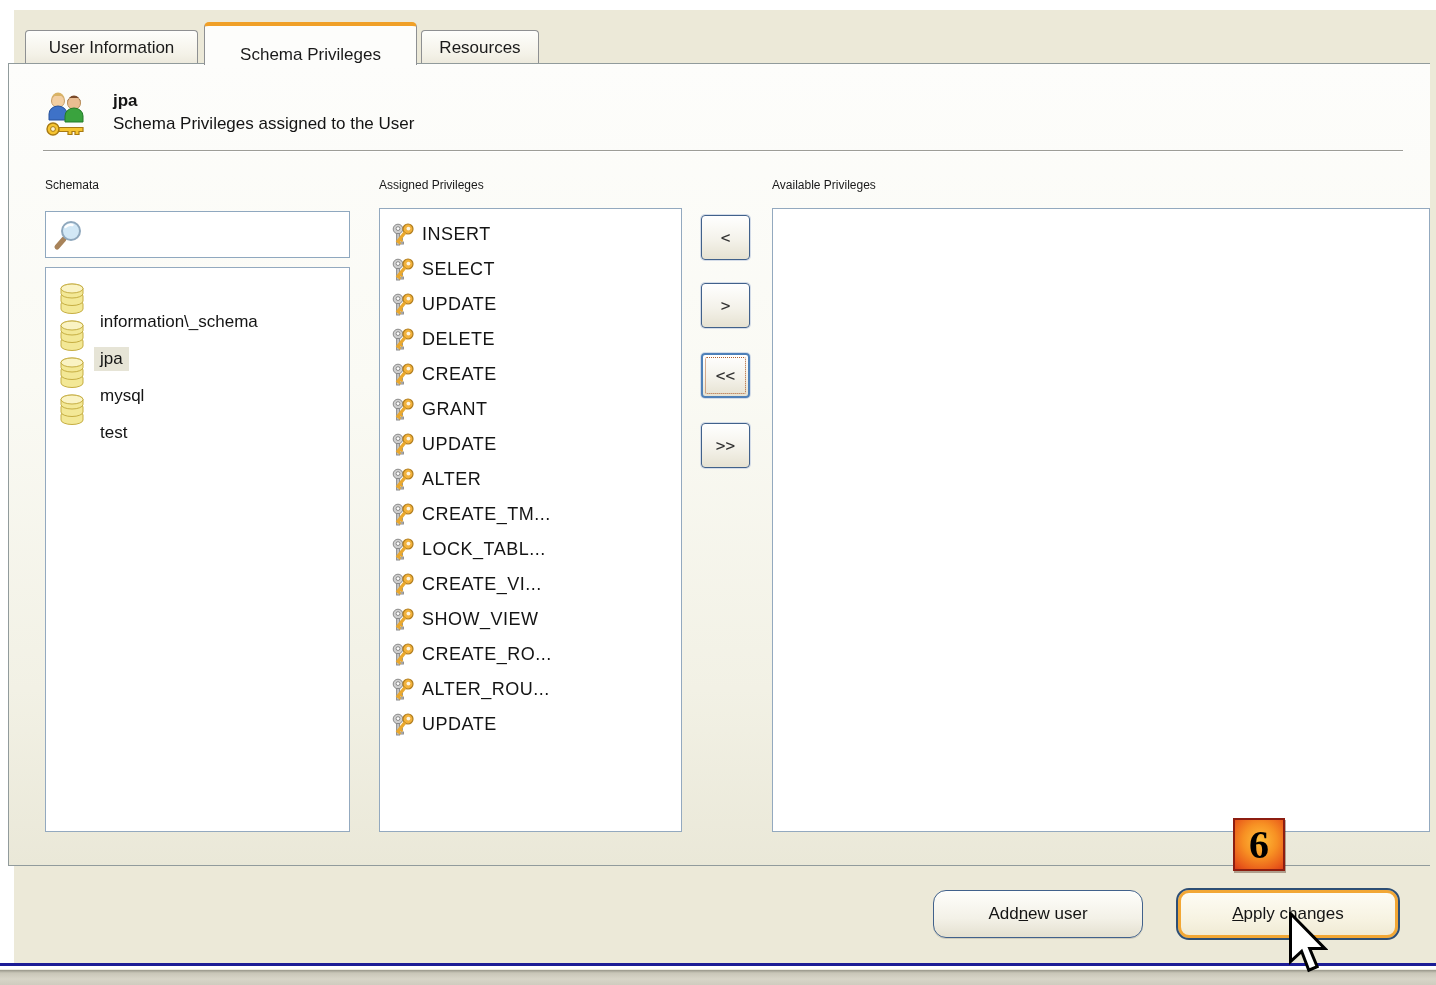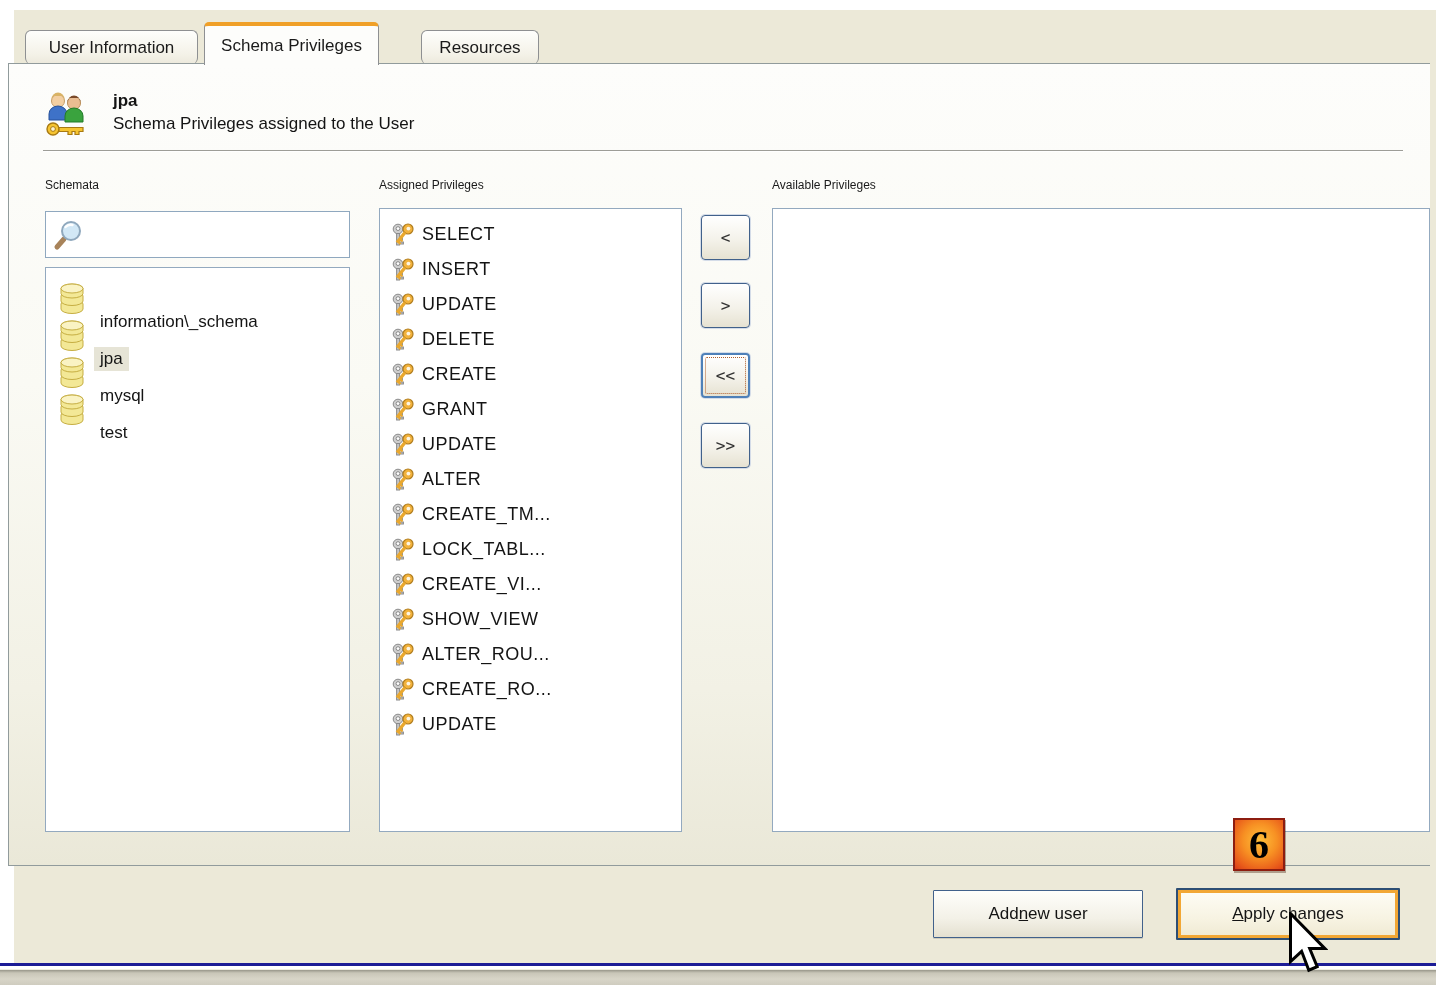--- a/index.html
+++ b/index.html
@@ -28,29 +28,29 @@
 
   
   .tab {
     position:absolute; display:flex; align-items:center; justify-content:center;
     font-size:17px; color:#1a1a1a; cursor:default;
     border:1px solid #8e9092; border-bottom:none;
     border-radius:4px 4px 0 0;
     background:linear-gradient(180deg,#fefefc 0%, #f4f2e8 70%, #ece9dc 100%);
     z-index:2;
   }
-  .tab.inactive { top:30px; height:34px;border-radius:6px; }
+  .tab.inactive { top:30px; height:34px; }
   .tab.active {
     top:22px; height:43px; z-index:4;
     background:#fdfdfb;
     border-top:4px solid #f0a028;
     border-radius:5px 5px 0 0;
   }
   #tab-user-info { left:25px;  width:173px; }
-  #tab-schema-priv { left:204px; width:175px; }
+  #tab-schema-priv { left:204px; width:213px;align-items:flex-end; }
   #tab-resources { left:421px; width:118px;text-align:right; }
 
   
   .panel {
     position:absolute; left:8px; top:63px; width:1422px; height:803px;
     border:1px solid #919b9c; border-right:none;
     background:linear-gradient(180deg,#fdfdfb 0%, #fafaf4 40%, #f2f1e5 78%, #eae8d8 100%);
     z-index:3;
   }
 
@@ -111,21 +111,21 @@
   #btn-move-left       { top:151px; }
   #btn-move-right      { top:219px; }
   #btn-move-all-left   { top:289px; border:2px solid #4e80b8; position:absolute; }
   #btn-move-all-right  { top:359px; }
   .xfer-btn.focused::before {
     content:""; position:absolute; inset:2px; border:1px dotted #b0602e; border-radius:2px;
   }
 
   
   .xp-btn {
-    position:absolute; border:1px solid #41618b; border-radius:1px;
+    position:absolute; border:1px solid #41618b; border-radius:13px;
     background:linear-gradient(180deg,#fefefb 0%, #f3f1e7 60%, #e4e0d0 100%);
     font-size:17px; font-family:"Liberation Sans", sans-serif; color:#141414;
     display:flex; align-items:center; justify-content:center; cursor:default; z-index:5;
     box-shadow:0 1px 0 #cfccbd;
   }
   #btn-add-user { left:933px; top:890px; width:210px; height:48px; }
   #btn-apply {
     left:1176px; top:888px; width:224px; height:52px;
     border:2px solid #2d4e74;
     box-shadow:inset 0 0 0 3px #f2a735;
@@ -265,60 +265,60 @@
               <rect x="9.6" y="20" width="3.8" height="2" fill="#c4c4c4"></rect>
             </g>
             <g>
               <circle cx="18" cy="7" r="5" fill="#f2b23c" stroke="#b07d1e" stroke-width="1.2"></circle>
               <circle cx="18.4" cy="6.6" r="1.9" fill="#fdf6e3"></circle>
               <path d="M15 10.5 L7 20.5" stroke="#e9a82f" stroke-width="3.4"></path>
               <path d="M9.5 16.5 L12.5 19.5 M7.5 19 L10.5 22" stroke="#e9a82f" stroke-width="2.2"></path>
             </g>
           </svg>
         </span>
+        <span class="name">INSERT</span>
+      </div>
+    <div class="priv-item">
+        <span class="icon key">
+          <svg width="26" height="26" viewBox="0 0 26 26">
+            <g stroke="#8a8a8a" stroke-width="1">
+              <circle cx="8" cy="7" r="4.8" fill="#cfcfcf"></circle>
+              <circle cx="8" cy="6.6" r="1.9" fill="#ffffff"></circle>
+              <rect x="6.6" y="11.5" width="3" height="11.5" fill="#c4c4c4"></rect>
+              <rect x="9.6" y="16" width="2.8" height="2" fill="#c4c4c4"></rect>
+              <rect x="9.6" y="20" width="3.8" height="2" fill="#c4c4c4"></rect>
+            </g>
+            <g>
+              <circle cx="18" cy="7" r="5" fill="#f2b23c" stroke="#b07d1e" stroke-width="1.2"></circle>
+              <circle cx="18.4" cy="6.6" r="1.9" fill="#fdf6e3"></circle>
+              <path d="M15 10.5 L7 20.5" stroke="#e9a82f" stroke-width="3.4"></path>
+              <path d="M9.5 16.5 L12.5 19.5 M7.5 19 L10.5 22" stroke="#e9a82f" stroke-width="2.2"></path>
+            </g>
+          </svg>
+        </span>
         <span class="name">SELECT</span>
       </div>
     <div class="priv-item">
         <span class="icon key">
           <svg width="26" height="26" viewBox="0 0 26 26">
             <g stroke="#8a8a8a" stroke-width="1">
               <circle cx="8" cy="7" r="4.8" fill="#cfcfcf"></circle>
               <circle cx="8" cy="6.6" r="1.9" fill="#ffffff"></circle>
               <rect x="6.6" y="11.5" width="3" height="11.5" fill="#c4c4c4"></rect>
               <rect x="9.6" y="16" width="2.8" height="2" fill="#c4c4c4"></rect>
               <rect x="9.6" y="20" width="3.8" height="2" fill="#c4c4c4"></rect>
             </g>
             <g>
               <circle cx="18" cy="7" r="5" fill="#f2b23c" stroke="#b07d1e" stroke-width="1.2"></circle>
               <circle cx="18.4" cy="6.6" r="1.9" fill="#fdf6e3"></circle>
               <path d="M15 10.5 L7 20.5" stroke="#e9a82f" stroke-width="3.4"></path>
               <path d="M9.5 16.5 L12.5 19.5 M7.5 19 L10.5 22" stroke="#e9a82f" stroke-width="2.2"></path>
             </g>
           </svg>
         </span>
-        <span class="name">INSERT</span>
-      </div>
-    <div class="priv-item">
-        <span class="icon key">
-          <svg width="26" height="26" viewBox="0 0 26 26">
-            <g stroke="#8a8a8a" stroke-width="1">
-              <circle cx="8" cy="7" r="4.8" fill="#cfcfcf"></circle>
-              <circle cx="8" cy="6.6" r="1.9" fill="#ffffff"></circle>
-              <rect x="6.6" y="11.5" width="3" height="11.5" fill="#c4c4c4"></rect>
-              <rect x="9.6" y="16" width="2.8" height="2" fill="#c4c4c4"></rect>
-              <rect x="9.6" y="20" width="3.8" height="2" fill="#c4c4c4"></rect>
-            </g>
-            <g>
-              <circle cx="18" cy="7" r="5" fill="#f2b23c" stroke="#b07d1e" stroke-width="1.2"></circle>
-              <circle cx="18.4" cy="6.6" r="1.9" fill="#fdf6e3"></circle>
-              <path d="M15 10.5 L7 20.5" stroke="#e9a82f" stroke-width="3.4"></path>
-              <path d="M9.5 16.5 L12.5 19.5 M7.5 19 L10.5 22" stroke="#e9a82f" stroke-width="2.2"></path>
-            </g>
-          </svg>
-        </span>
         <span class="name">UPDATE</span>
       </div>
     <div class="priv-item">
         <span class="icon key">
           <svg width="26" height="26" viewBox="0 0 26 26">
             <g stroke="#8a8a8a" stroke-width="1">
               <circle cx="8" cy="7" r="4.8" fill="#cfcfcf"></circle>
               <circle cx="8" cy="6.6" r="1.9" fill="#ffffff"></circle>
               <rect x="6.6" y="11.5" width="3" height="11.5" fill="#c4c4c4"></rect>
               <rect x="9.6" y="16" width="2.8" height="2" fill="#c4c4c4"></rect>
@@ -505,41 +505,41 @@
               <rect x="9.6" y="20" width="3.8" height="2" fill="#c4c4c4"></rect>
             </g>
             <g>
               <circle cx="18" cy="7" r="5" fill="#f2b23c" stroke="#b07d1e" stroke-width="1.2"></circle>
               <circle cx="18.4" cy="6.6" r="1.9" fill="#fdf6e3"></circle>
               <path d="M15 10.5 L7 20.5" stroke="#e9a82f" stroke-width="3.4"></path>
               <path d="M9.5 16.5 L12.5 19.5 M7.5 19 L10.5 22" stroke="#e9a82f" stroke-width="2.2"></path>
             </g>
           </svg>
         </span>
+        <span class="name">CREATE_RO...</span>
+      </div>
+    <div class="priv-item">
+        <span class="icon key">
+          <svg width="26" height="26" viewBox="0 0 26 26">
+            <g stroke="#8a8a8a" stroke-width="1">
+              <circle cx="8" cy="7" r="4.8" fill="#cfcfcf"></circle>
+              <circle cx="8" cy="6.6" r="1.9" fill="#ffffff"></circle>
+              <rect x="6.6" y="11.5" width="3" height="11.5" fill="#c4c4c4"></rect>
+              <rect x="9.6" y="16" width="2.8" height="2" fill="#c4c4c4"></rect>
+              <rect x="9.6" y="20" width="3.8" height="2" fill="#c4c4c4"></rect>
+            </g>
+            <g>
+              <circle cx="18" cy="7" r="5" fill="#f2b23c" stroke="#b07d1e" stroke-width="1.2"></circle>
+              <circle cx="18.4" cy="6.6" r="1.9" fill="#fdf6e3"></circle>
+              <path d="M15 10.5 L7 20.5" stroke="#e9a82f" stroke-width="3.4"></path>
+              <path d="M9.5 16.5 L12.5 19.5 M7.5 19 L10.5 22" stroke="#e9a82f" stroke-width="2.2"></path>
+            </g>
+          </svg>
+        </span>
         <span class="name">ALTER_ROU...</span>
-      </div>
-    <div class="priv-item">
-        <span class="icon key">
-          <svg width="26" height="26" viewBox="0 0 26 26">
-            <g stroke="#8a8a8a" stroke-width="1">
-              <circle cx="8" cy="7" r="4.8" fill="#cfcfcf"></circle>
-              <circle cx="8" cy="6.6" r="1.9" fill="#ffffff"></circle>
-              <rect x="6.6" y="11.5" width="3" height="11.5" fill="#c4c4c4"></rect>
-              <rect x="9.6" y="16" width="2.8" height="2" fill="#c4c4c4"></rect>
-              <rect x="9.6" y="20" width="3.8" height="2" fill="#c4c4c4"></rect>
-            </g>
-            <g>
-              <circle cx="18" cy="7" r="5" fill="#f2b23c" stroke="#b07d1e" stroke-width="1.2"></circle>
-              <circle cx="18.4" cy="6.6" r="1.9" fill="#fdf6e3"></circle>
-              <path d="M15 10.5 L7 20.5" stroke="#e9a82f" stroke-width="3.4"></path>
-              <path d="M9.5 16.5 L12.5 19.5 M7.5 19 L10.5 22" stroke="#e9a82f" stroke-width="2.2"></path>
-            </g>
-          </svg>
-        </span>
-        <span class="name">CREATE_RO...</span>
       </div>
     <div class="priv-item">
         <span class="icon key">
           <svg width="26" height="26" viewBox="0 0 26 26">
             <g stroke="#8a8a8a" stroke-width="1">
               <circle cx="8" cy="7" r="4.8" fill="#cfcfcf"></circle>
               <circle cx="8" cy="6.6" r="1.9" fill="#ffffff"></circle>
               <rect x="6.6" y="11.5" width="3" height="11.5" fill="#c4c4c4"></rect>
               <rect x="9.6" y="16" width="2.8" height="2" fill="#c4c4c4"></rect>
               <rect x="9.6" y="20" width="3.8" height="2" fill="#c4c4c4"></rect>

